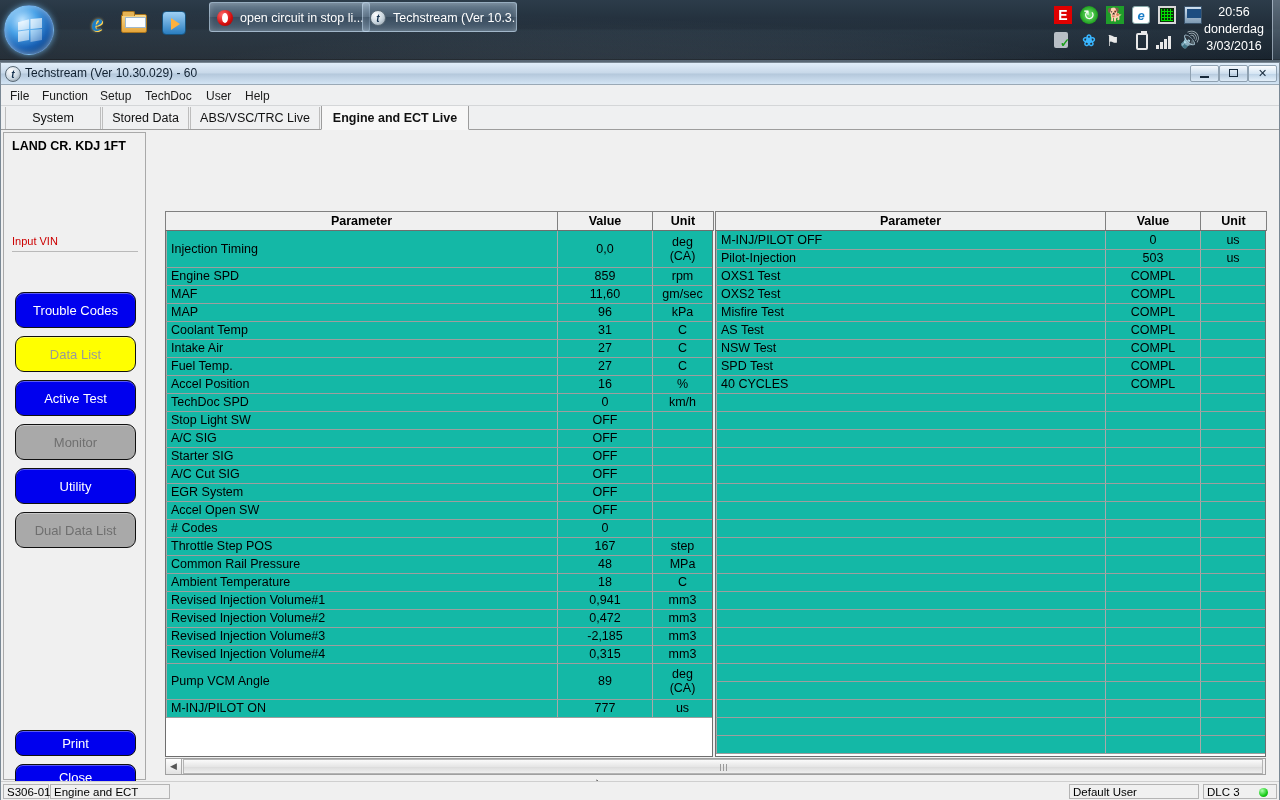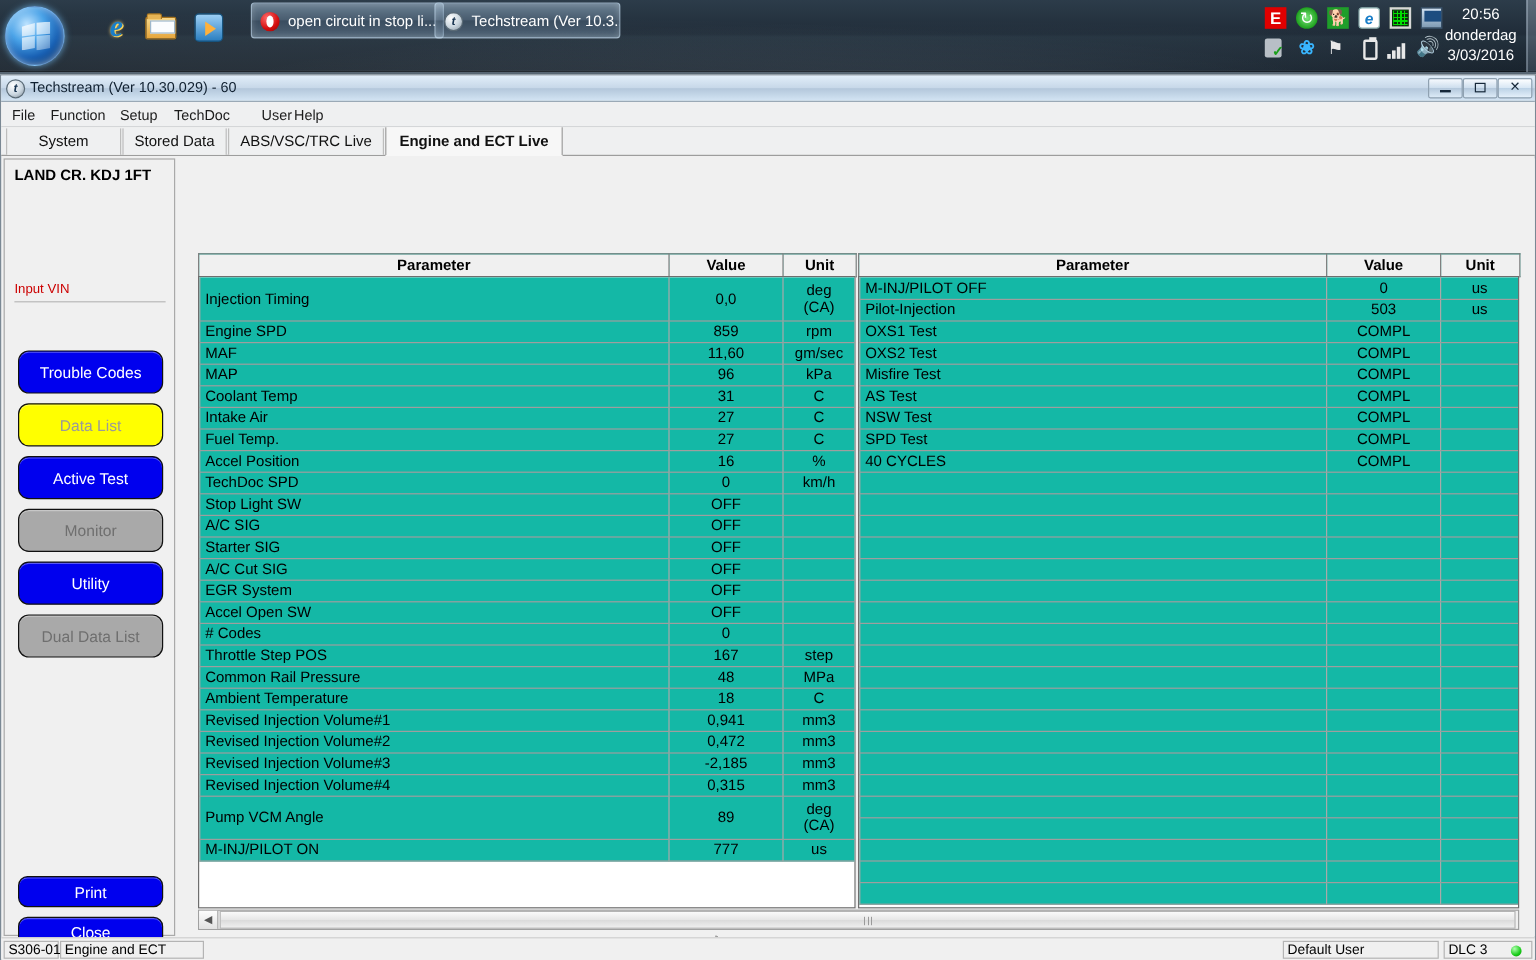--- a/index.html
+++ b/index.html
@@ -408,21 +408,21 @@
       <div class="wbtn" style="right:60px;"><span class="mini"></span></div>
       <div class="wbtn" style="right:31px;"><span class="restore"></span></div>
       <div class="wbtn close" style="right:2px;"><span>✕</span></div>
     </div>
 
     <div id="menubar">
       <div class="menu-item" style="left:4px;">File</div>
       <div class="menu-item" style="left:36px;">Function</div>
       <div class="menu-item" style="left:94px;">Setup</div>
       <div class="menu-item" style="left:139px;">TechDoc</div>
-      <div class="menu-item" style="left:212px;">User</div>
+      <div class="menu-item" style="left:200px;">User</div>
       <div class="menu-item" style="left:239px;">Help</div>
     </div>
 
     <div id="tabbar">
       <div class="tab" style="left:4px;   width:96px;">System Select</div>
       <div class="tab" style="left:101px; width:87px;">Stored Data</div>
       <div class="tab" style="left:189px; width:130px;">ABS/VSC/TRC Live</div>
       <div class="tab active" style="left:320px; width:148px;">Engine and ECT Live</div>
     </div>
 

